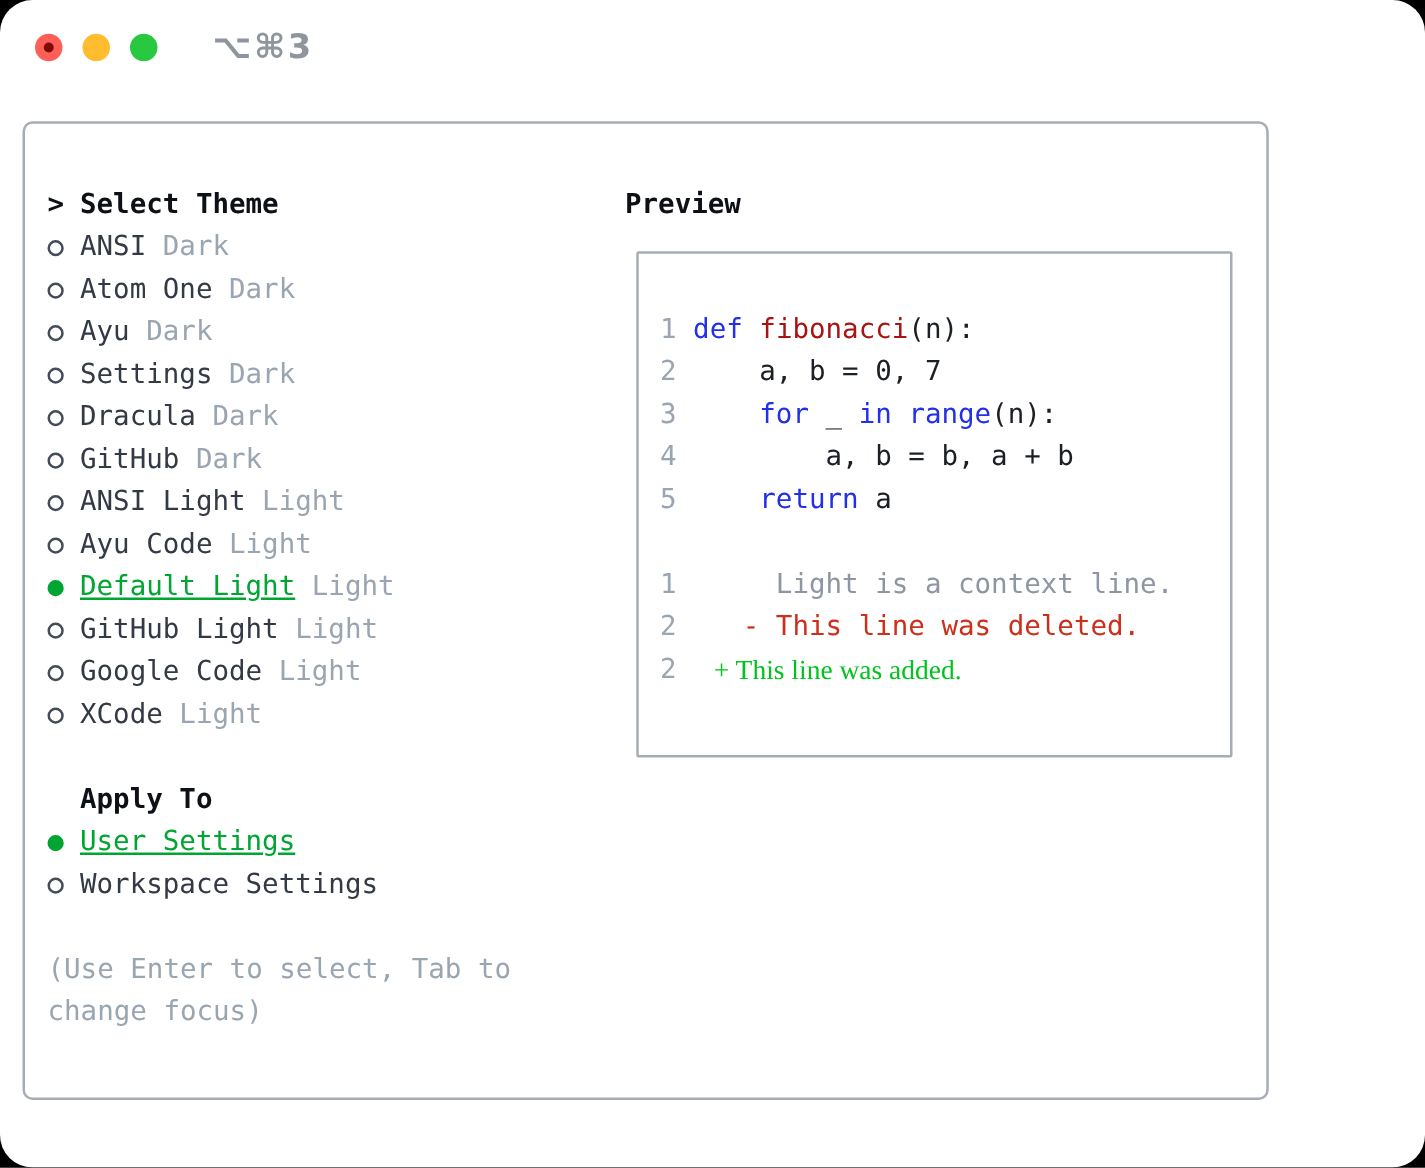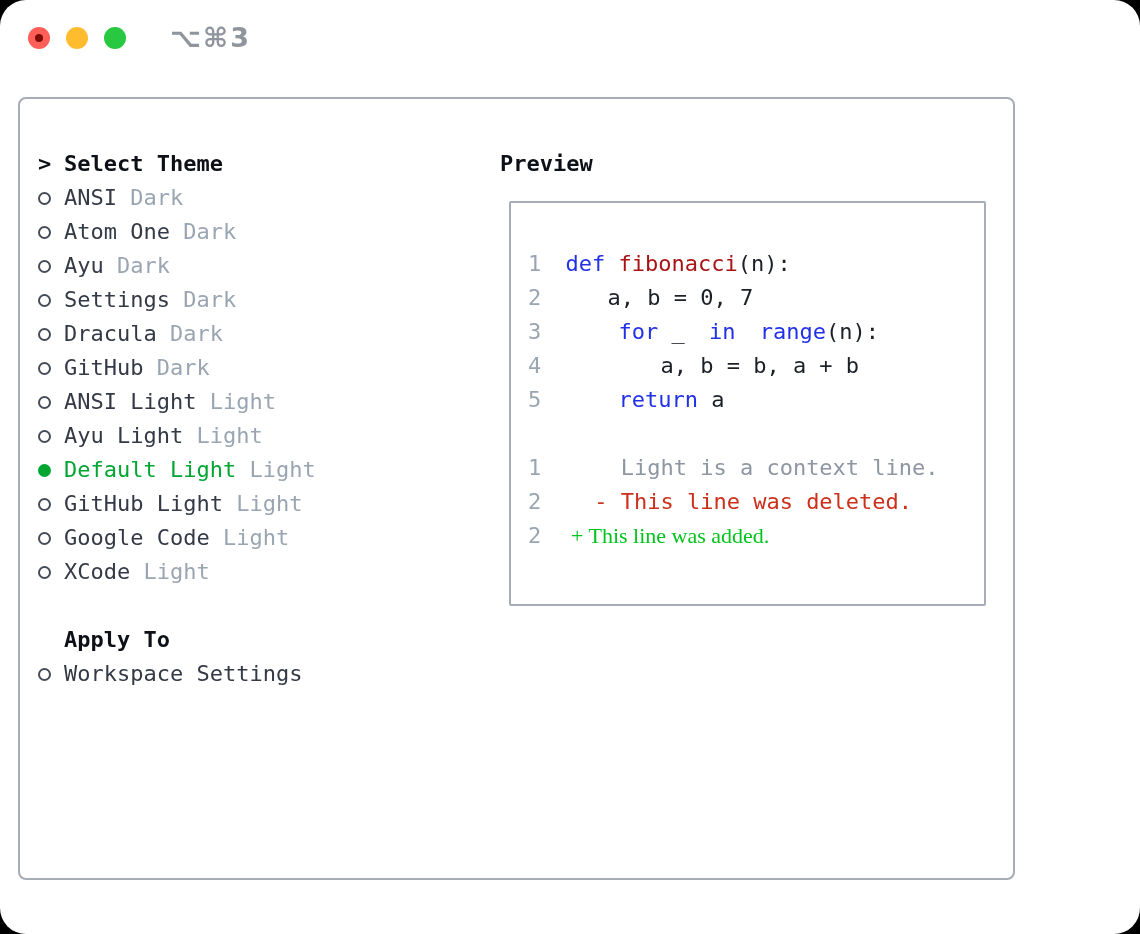--- a/index.html
+++ b/index.html
@@ -24,32 +24,32 @@
   .panel{margin:0 18px;width:997px;height:783px;border:2px solid var(--border-gray);border-radius:8px;
          display:flex;padding:48px 0 0 18px;font-size:22px;line-height:34px;}
   .left-col{width:462px;flex:none;}
   .row{display:flex;align-items:center;height:34px;white-space:pre;}
   .prefix{width:26px;flex:none;display:inline-flex;align-items:center;}
   .arrow{color:#0d1016;font-weight:700;}
   .hdr{color:#0d1016;font-weight:700;}
   .bullet{width:13px;height:13px;border-radius:50%;border:2px solid #454c58;background:transparent;}
   .option .opt-name{color:var(--text-dark);}
   .option .opt-variant{color:var(--muted-gray);margin-left:1ch;}
-  .option.selected .opt-name{color:var(--accent-green);}
+  .option.selected .opt-name{color:var(--accent-green);text-decoration:underline;}
   .option.selected .bullet{background:var(--accent-green);border-color:var(--accent-green);}
   .spacer{height:34px;}
   .hint{color:var(--muted-gray);width:424px;white-space:normal;}
   
   .right-col{flex:1;}
   .preview-title{font-weight:700;color:#0d1016;height:34px;line-height:34px;}
   .code-box{margin-left:9px;margin-top:20px;width:477px;height:405px;border:2px solid var(--border-gray);border-radius:2px;
             padding:44px 0 0 17px;overflow:hidden;}
   .code-row{display:flex;height:34px;line-height:34px;white-space:pre;}
   .lnum{width:1ch;flex:none;margin-right:1ch;color:var(--muted-gray);}
-  .c-kw{color:var(--keyword-blue);margin-left:11px;}
+  .c-kw{color:var(--keyword-blue);}
   .c-fn{color:var(--function-red);}
   .c-plain{color:#1b1f26;}
   .c-ctx{color:#8d96a2;}
   .c-del{color:var(--deleted-red);}
   .c-add{color:var(--added-green);font-family:Liberation Serif, serif;}
 </style>
 </head>
 <body>
 
 <div class="window">
@@ -99,21 +99,21 @@
     <span class="opt-name">GitHub</span>
     <span class="opt-variant">Dark</span>
   </div>
           <div class="row option">
     <span class="prefix"><span class="bullet"></span></span>
     <span class="opt-name">ANSI Light</span>
     <span class="opt-variant">Light</span>
   </div>
           <div class="row option">
     <span class="prefix"><span class="bullet"></span></span>
-    <span class="opt-name">Ayu Light</span>
+    <span class="opt-name">Ayu Code</span>
     <span class="opt-variant">Light</span>
   </div>
           <div class="row option selected">
     <span class="prefix"><span class="bullet"></span></span>
     <span class="opt-name">Default Light</span>
     <span class="opt-variant">Light</span>
   </div>
           <div class="row option">
     <span class="prefix"><span class="bullet"></span></span>
     <span class="opt-name">GitHub Light</span>
@@ -129,26 +129,31 @@
     <span class="opt-name">XCode</span>
     <span class="opt-variant">Light</span>
   </div>
         </div>
       <div class="spacer"></div>
       <div class="row">
         <span class="prefix"></span>
         <span class="hdr">Apply To</span>
       </div>
       <div id="apply-options">
+          <div class="row option selected">
+    <span class="prefix"><span class="bullet"></span></span>
+    <span class="opt-name">User Settings</span>
+  </div>
           <div class="row option">
     <span class="prefix"><span class="bullet"></span></span>
     <span class="opt-name">Workspace Settings</span>
   </div>
         </div>
       <div class="spacer"></div>
+      <div class="hint">(Use Enter to select, Tab to change focus)</div>
     </div>
 
     <div class="right-col">
       <div class="preview-title">Preview</div>
       <div class="code-box">
         <div id="code-lines">
             <div class="code-row">
     <span class="lnum">1</span><span class="lcode"><span class="seg c-kw">def</span><span class="seg c-plain"> </span><span class="seg c-fn">fibonacci</span><span class="seg c-plain">(n):</span></span>
   </div>
             <div class="code-row">

